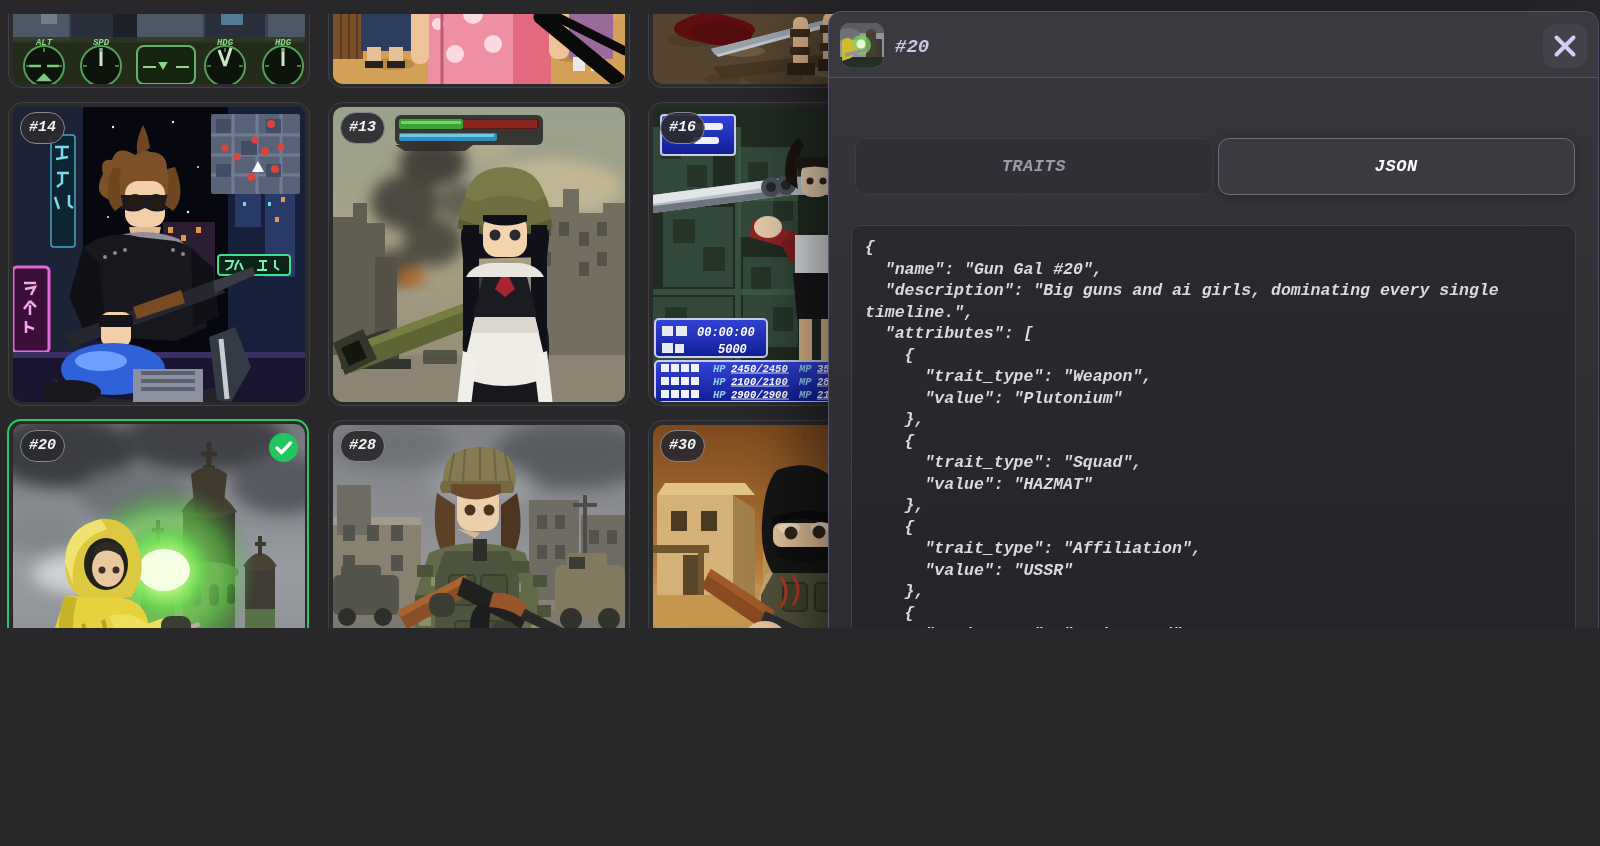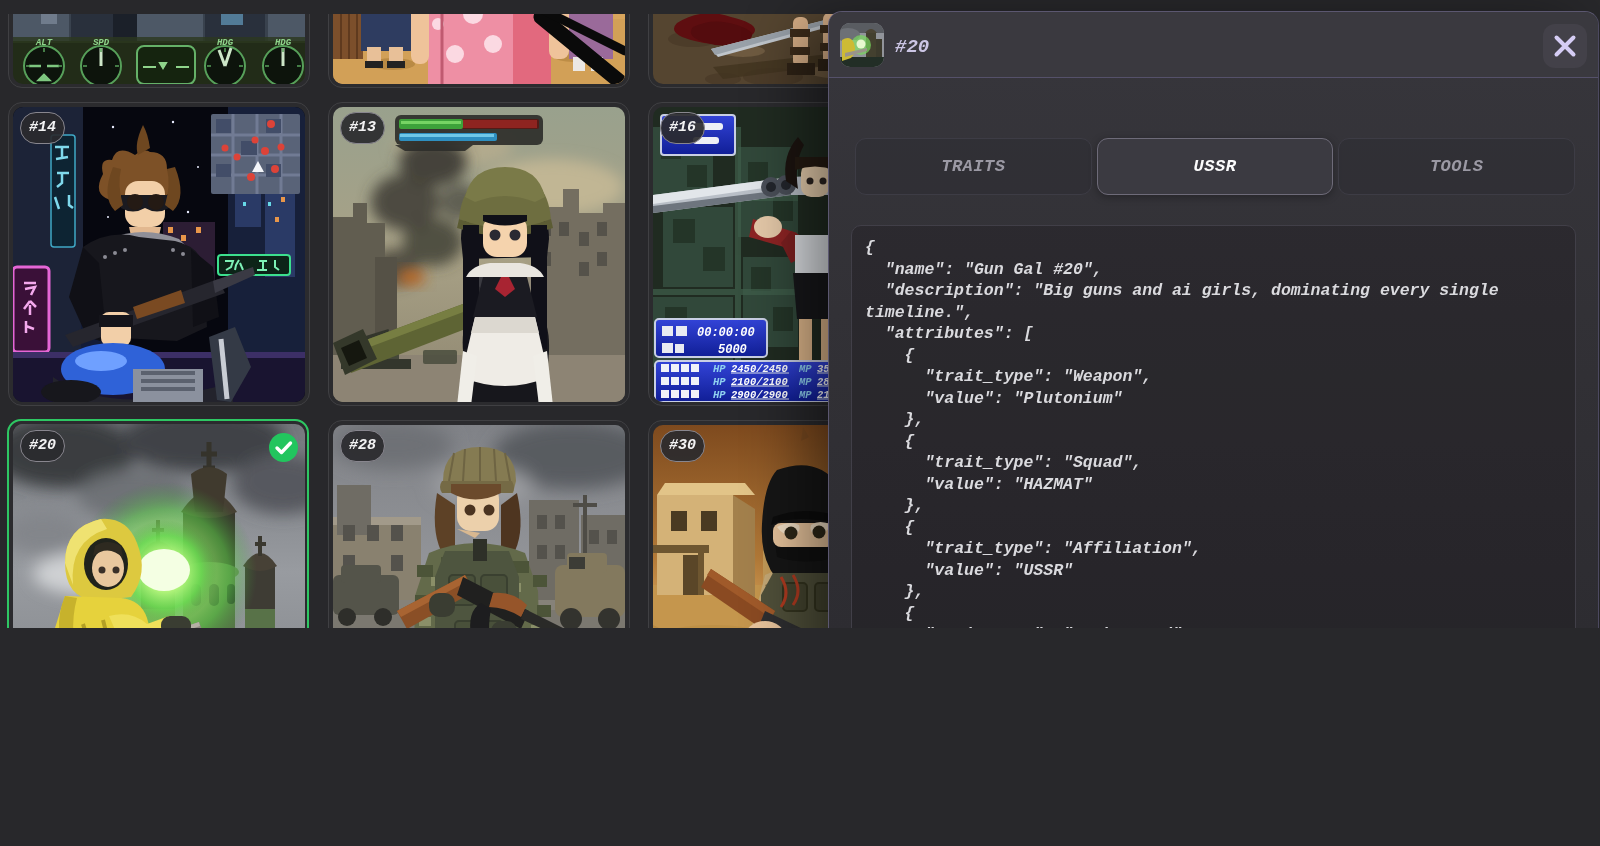--- a/index.html
+++ b/index.html
@@ -810,22 +810,21 @@
         <path d="M5 30 l22 -5 l0 3 l-22 6 Z" fill="#9a958a"></path>
       </svg>
         </div>
       <div id="ptitle">#20</div>
       <div id="pclose"><svg width="44" height="44" viewBox="0 0 44 44">
             <path d="M13.5 13.5 L30.5 30.5 M30.5 13.5 L13.5 30.5" fill="none" stroke="#d5ccf4" stroke-width="4" stroke-linecap="round"></path>
           </svg></div>
     </div>
     <div id="tabs">
       <div class="tab">TRAITS</div>
-      <div class="tab on">USSR</div>
-      <div class="tab">TOOLS</div>
+      <div class="tab on">JSON</div>
     </div>
     <div id="codebox">
         <pre>{
   "name": "Gun Gal #20",
   "description": "Big guns and ai girls, dominating every single timeline.",
   "attributes": [
     {
       "trait_type": "Weapon",
       "value": "Plutonium"
     },

